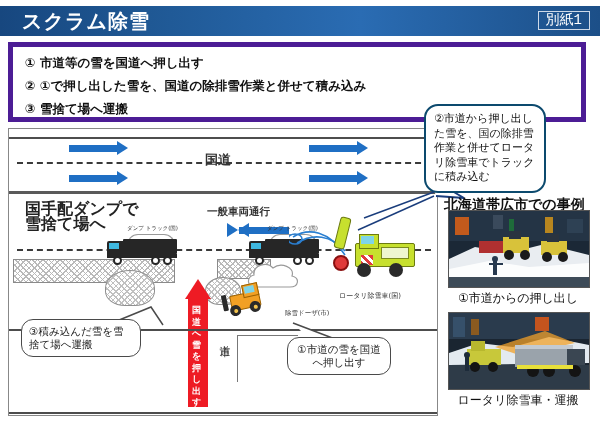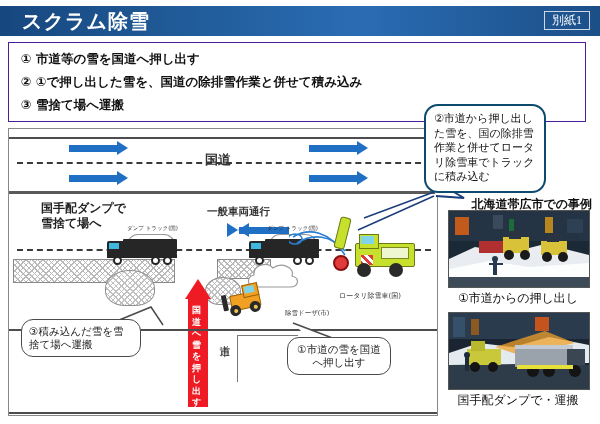--- a/index.html
+++ b/index.html
@@ -18,28 +18,28 @@
   }
   .header-title{
     position:absolute;left:22px;top:4px;
     font-size:20px;font-weight:bold;color:#ffffff;
     letter-spacing:1px;line-height:22px;
     font-family:"DejaVu Sans",sans-serif;
   }
   .header-badge{
     position:absolute;right:10px;top:5px;
     border:1px solid #cdd9e8;color:#ffffff;
-    font-size:12px;line-height:13px;padding:2px 7px;
-    font-family:Liberation Serif, serif;
+    font-size:14px;line-height:13px;padding:2px 7px;
+    font-family:Liberation Mono, monospace;
   }
 
   
   .steps-box{
     position:absolute;left:8px;top:42px;width:578px;height:80px;
-    border:1px solid #4c1d95;background:#fff;box-sizing:border-box;
+    border:5px solid #4c1d95;background:#fff;box-sizing:border-box;
   }
   .step-line{
     position:absolute;left:12px;
     font-size:12.5px;font-weight:bold;color:#111;
     white-space:nowrap;font-family:"DejaVu Sans",sans-serif;
   }
   .step-1{top:8px;}
   .step-2{top:31px;}
   .step-3{top:54px;}
 
@@ -181,22 +181,22 @@
     border-bottom:20px solid #ee1b24;
   }
   .redarrow .rtext{
     position:absolute;left:7px;top:26px;width:13px;
     color:#fff;font-size:9px;font-weight:bold;line-height:11.5px;
     text-align:left;font-family:"DejaVu Sans",sans-serif;
   }
 
   
   .left-head{
-    position:absolute;left:32px;top:72px;
-    font-size:12px;font-weight:bold;color:#222;line-height:15px;
+    position:absolute;left:16px;top:72px;
+    font-size:16px;font-weight:bold;color:#222;line-height:15px;
     font-family:"DejaVu Sans",sans-serif;white-space:nowrap;
   }
 
   
   .shidou{
     position:absolute;left:208px;top:208px;
     font-size:11px;color:#333;line-height:15px;
     writing-mode:vertical-rl;font-family:"DejaVu Sans",sans-serif;
   }
   .shidou-frame{
@@ -218,22 +218,22 @@
     border:2px solid #0c4a6e;border-radius:14px;background:#fff;
     font-size:11px;line-height:14.5px;color:#111;padding:6px 8px;
     font-family:"DejaVu Sans",sans-serif;box-sizing:border-box;
   }
 
   .tail{position:absolute;}
 
   
   .photos{position:absolute;left:444px;top:196px;width:148px;height:222px;}
   .photo-head{
-    position:absolute;left:0;top:0;width:148px;text-align:right;
-    font-size:12px;font-weight:bold;color:#111;
+    position:absolute;left:0;top:0;width:148px;text-align:left;
+    font-size:14px;font-weight:bold;color:#111;
     font-family:"DejaVu Sans",sans-serif;
   }
   .photo{
     position:absolute;left:4px;width:140px;height:76px;
     overflow:hidden;border:1px solid #555;background:#15202c;
   }
   .photo-1{top:14px;}
   .photo-2{top:116px;}
   .photo-cap{
     position:absolute;left:0;width:148px;text-align:center;
@@ -453,16 +453,16 @@
           <rect x="118" y="36" width="18" height="16" fill="#3a4652"></rect>
           <circle cx="84" cy="58" r="6" fill="#141414"></circle>
           <circle cx="100" cy="58" r="6" fill="#141414"></circle>
           <circle cx="126" cy="58" r="6" fill="#141414"></circle>
           <rect x="68" y="52" width="56" height="4" fill="#e8e03a"></rect>
         </g>
         <rect x="16" y="44" width="4" height="14" fill="#1d2b3a"></rect>
         <circle cx="18" cy="42" r="3" fill="#1d2b3a"></circle>
       </svg>
     </div>
-    <div class="photo-cap cap-2">国手配ダンプで・運搬</div>
+    <div class="photo-cap cap-2">ロータリ除雪車・運搬</div>
   </div>
 
 </div>
 
 </body></html>

